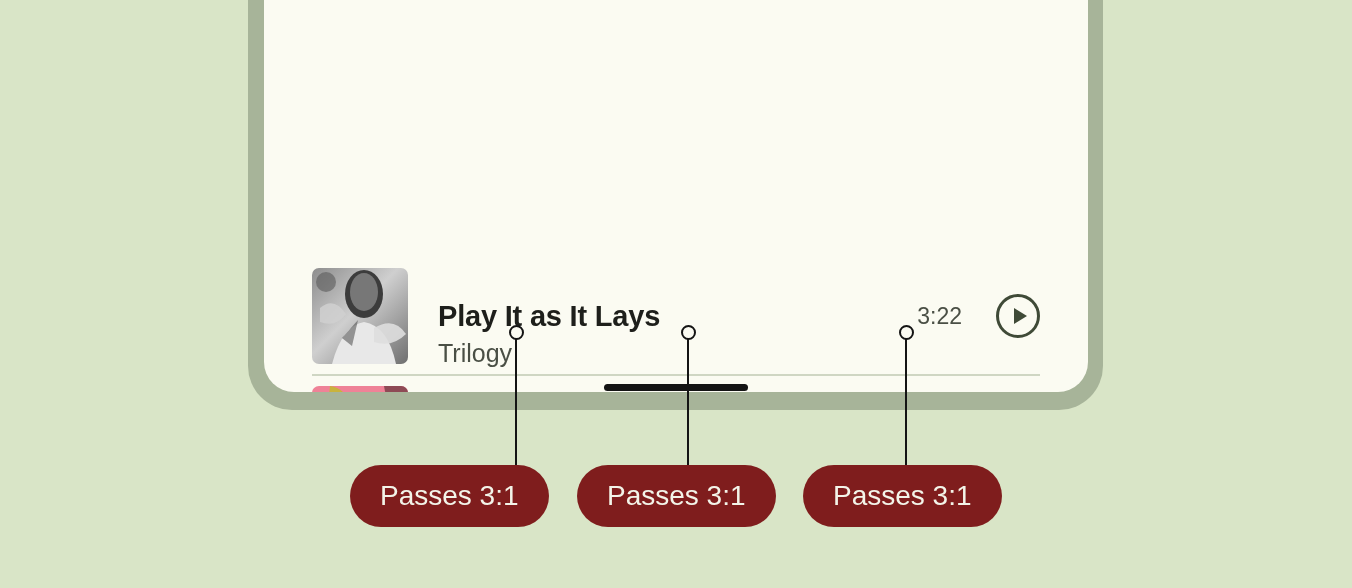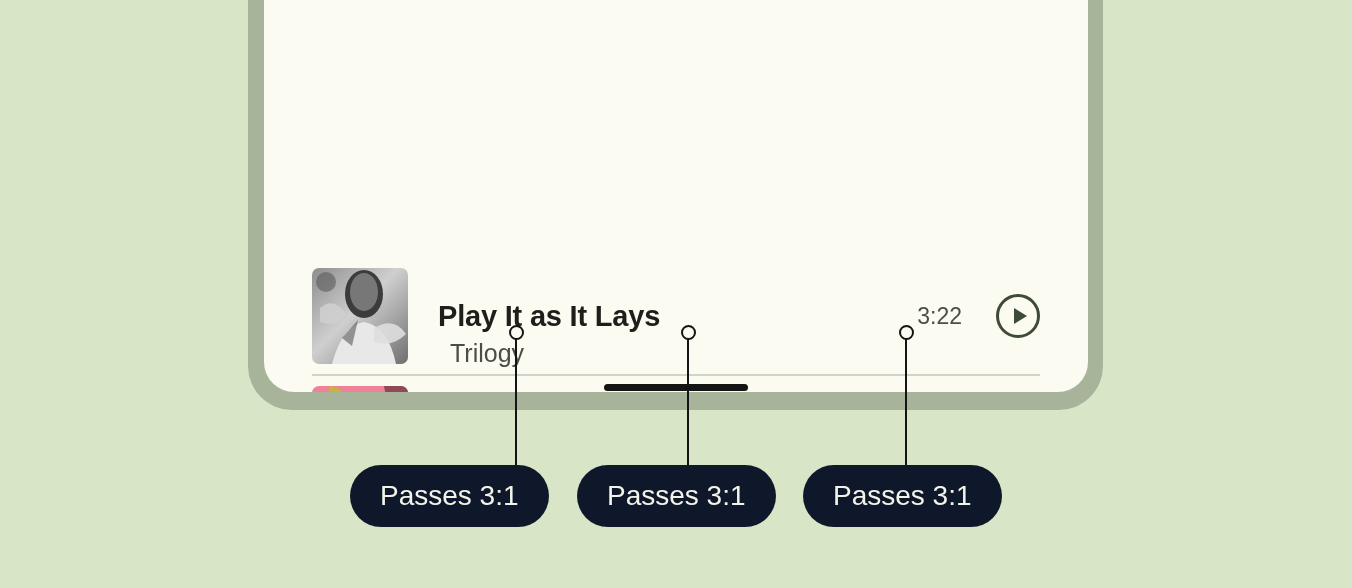--- a/index.html
+++ b/index.html
@@ -67,21 +67,20 @@
     line-height: 1.12;
     white-space: nowrap;
     margin-top: 36px;
   }
   .track-artist {
     font-size: 25px;
     color: #4a4f45;
     line-height: 1.15;
     margin-top: 7px;
     white-space: nowrap;
-    margin-left: 12px;
   }
   .track-duration {
     font-size: 23px;
     color: #4a4f45;
     flex: none;
     margin-right: 34px;
   }
   .play-btn {
     flex: none;
     width: 44px; height: 44px;
@@ -121,21 +120,21 @@
     border: 2px solid #141414;
     border-radius: 50%;
     background: transparent;
     box-sizing: border-box;
   }
 
   
   .anno-pill {
     position: absolute;
     height: 62px;
-    background: #0f172a;
+    background: #7f1d1d;
     color: #f3f4e9;
     border-radius: 31px;
     display: flex;
     align-items: center;
     justify-content: center;
     font-size: 28px;
     padding: 0 30px;
     box-sizing: border-box;
     white-space: nowrap;
   }

